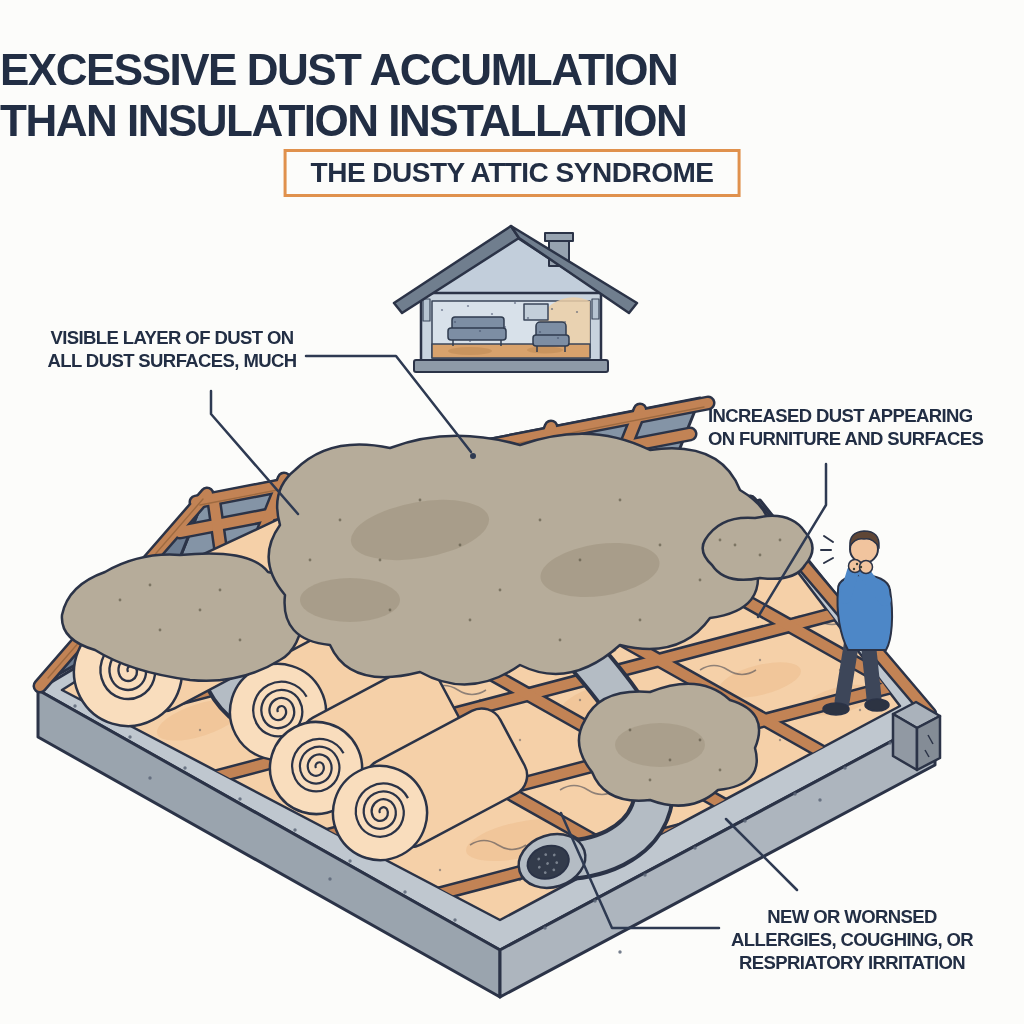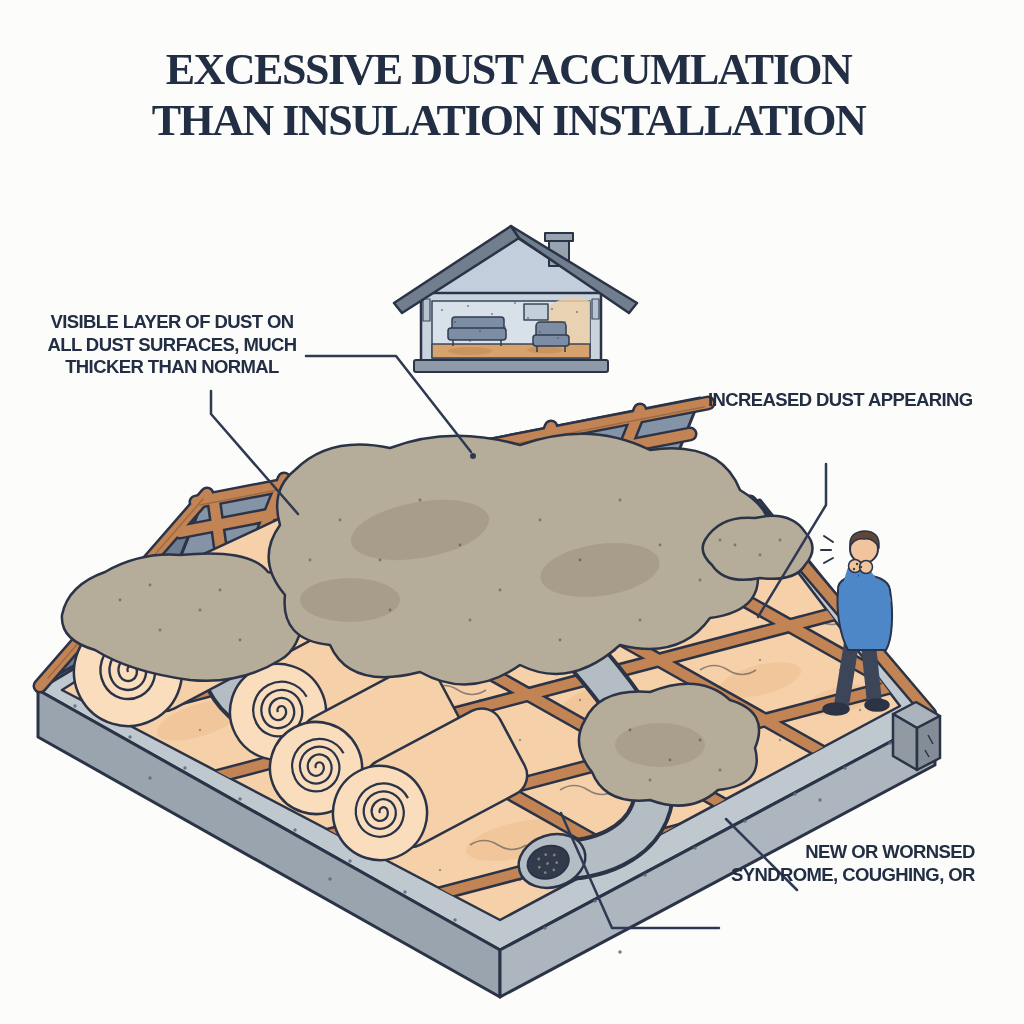--- a/index.html
+++ b/index.html
@@ -1,29 +1,29 @@
 <!DOCTYPE html>
 <html style="--background: #fcfcfa; --navy: #222e44; --accent: #e0914d; --leader: #2e3a52; --outline: #2b3347; --wood: #c28355; --wood-dark: #8f6038; --slate: #8494a6; --slate-dark: #64738a; --gable: #6d7d92; --concrete: #bfc7cf; --concrete-front: #9aa4ae; --concrete-side: #adb5be; --insulation: #f5d0a8; --insulation-shade: #edbd8e; --insulation-light: #f9ddbd; --dust: #b6ac9a; --dust-shade: #a59a86; --duct: #b4bcc4; --duct-dark: #99a1ab; --duct-light: #dde1e5; --sweater: #4d87c7; --pants: #3d4659; --skin: #f1c49e; --hair: #5f4636; --shoe: #2c3342; --house-wall: #c8d3de; --house-interior: #d8e1ea; --house-roof: #707e8e; --house-floor: #d8a26c; --house-sofa: #7d8ea4; --house-haze: #eccfa7;"><head>
 <meta charset="utf-8">
 <style>
   html,body{margin:0;padding:0;}
   .stage{position:relative;width:1024px;height:1024px;background:var(--background);
          font-family:"Liberation Sans","DejaVu Sans",sans-serif;overflow:hidden;}
   .art{position:absolute;inset:0;}
-  .title{position:absolute;left:0;right:7px;top:44px;text-align:center;color:var(--navy);
-         font-weight:700;font-size:44px;line-height:51px;letter-spacing:-1.5px;font-family:Liberation Serif, serif;}
+  .title{position:absolute;left:0;right:7px;top:44px;text-align:left;color:var(--navy);
+         font-weight:700;font-size:44px;line-height:51px;letter-spacing:-1.5px;}
   .subtitle-box{position:absolute;top:149px;left:50%;transform:translateX(-50%);
          border:3px solid var(--accent);padding:5px 24px;color:var(--navy);
          font-weight:700;font-size:28px;letter-spacing:-0.5px;white-space:nowrap;background:transparent;}
   .callout{position:absolute;color:var(--navy);font-weight:700;font-size:18.5px;
-         line-height:22.5px;letter-spacing:-0.6px;}
+         line-height:22.5px;letter-spacing:-0.6px;margin-top:16px;}
   .callout div{white-space:nowrap;}
   #callout-left{left:38px;top:311px;width:268px;text-align:center;}
   #callout-right{left:708px;top:389px;width:266px;text-align:left;}
-  #callout-bottom{left:731px;top:840px;text-align:right;line-height:23px;}
+  #callout-bottom{left:731px;top:889px;text-align:center;line-height:23px;}
   .dot-floor{fill:#2b3347;opacity:.4;}
   .dot-dust{fill:#55503f;opacity:.6;}
   .dot-conc{fill:#5c6678;opacity:.85;}
   .dot-house{fill:#44506a;opacity:.6;}
 </style>
 </head>
 <body>
 
 <div class="stage">
 
@@ -359,29 +359,33 @@
           <circle cx="558" cy="338" r="1.1" class="dot-house"></circle>
         </g>
     </g>
   </svg>
 
   <div class="title">
     <div>EXCESSIVE DUST ACCUMLATION</div>
     <div>THAN INSULATION INSTALLATION</div>
   </div>
 
+  <div class="subtitle-box">
+    <span>THE DUSTY ATTIC SYNDROME</span>
+  </div>
 
   <div class="callout" id="callout-left">
     <div>VISIBLE LAYER OF DUST ON</div>
     <div>ALL DUST SURFACES, MUCH</div>
-    <div>THICKER THAN NORMAL</div>
   </div>
 
   <div class="callout" id="callout-right">
     <div>INCREASED DUST APPEARING</div>
+    <div>ON FURNITURE AND SURFACES</div>
   </div>
 
   <div class="callout" id="callout-bottom">
     <div>NEW OR WORNSED</div>
-    <div>SYNDROME, COUGHING, OR</div>
+    <div>ALLERGIES, COUGHING, OR</div>
+    <div>RESPRIATORY IRRITATION</div>
   </div>
 
 </div>
 
 </body></html>

